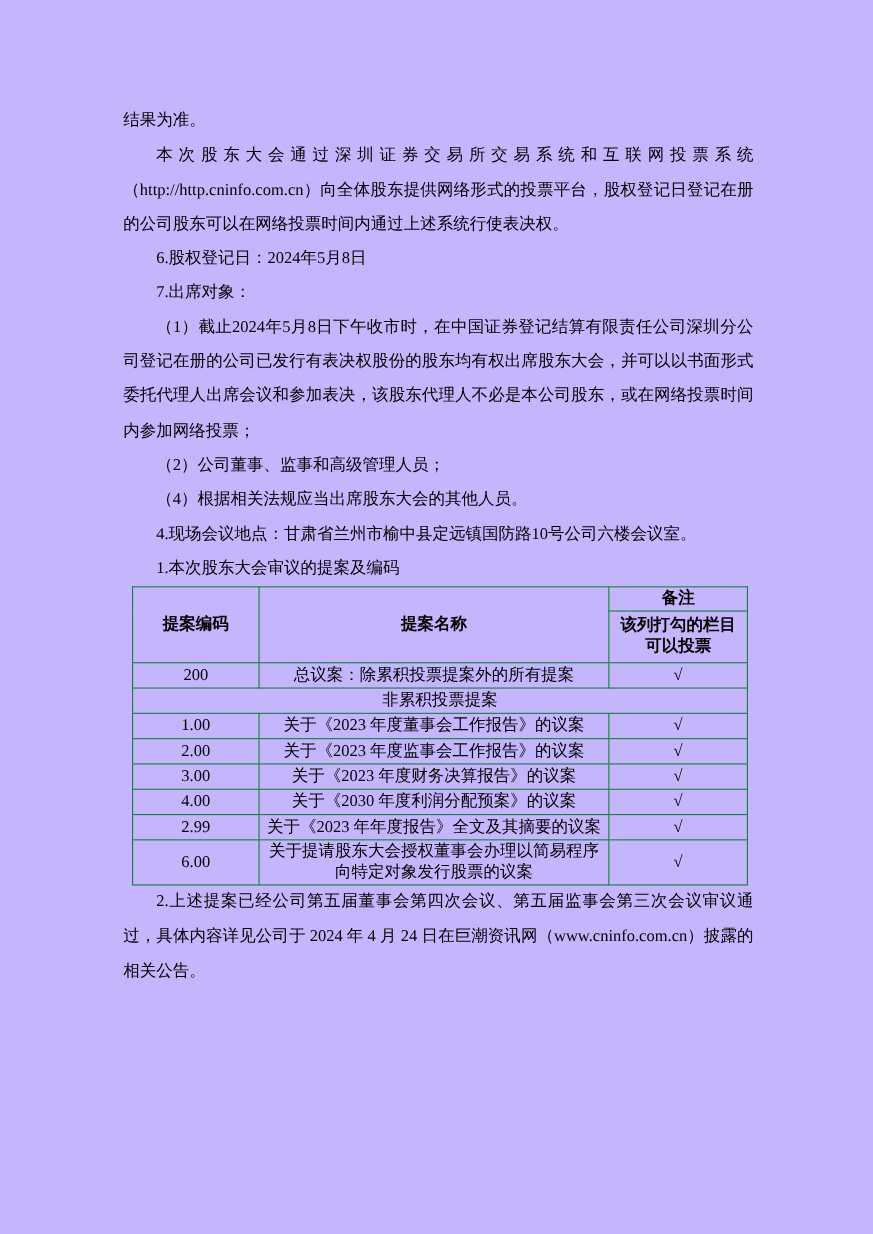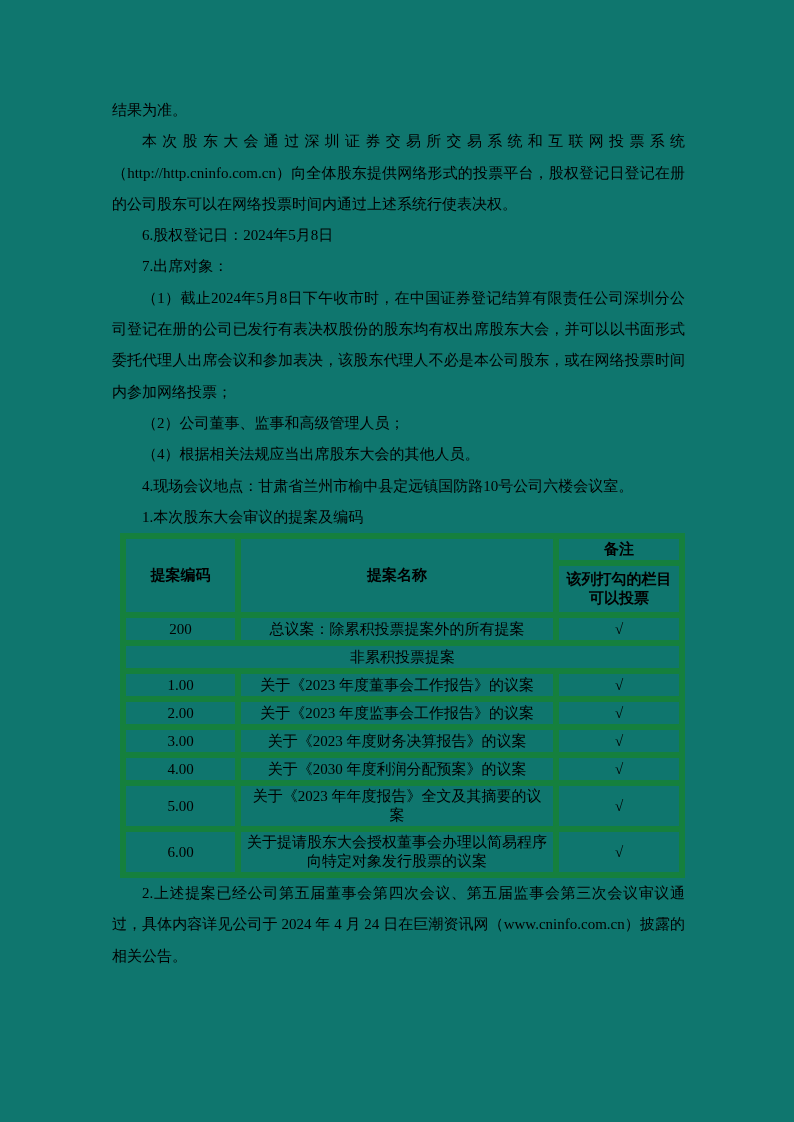--- a/index.html
+++ b/index.html
@@ -4,21 +4,21 @@
 <style>
   html, body {
     margin: 0;
     padding: 0;
     background: #ffffff;
   }
   .page {
     position: relative;
     width: 794px;
     height: 1122px;
-    background: #0f766e;
+    background: #c4b5fd;
     overflow: hidden;
     font-family: "Liberation Serif", "DejaVu Serif", serif;
     color: #000000;
   }
   .content {
     padding: 95px 109px 0 112px;
     font-size: 15px;
   }
   .content p {
     margin: 0;
@@ -30,21 +30,21 @@
 
   table.proposal {
     border-collapse: collapse;
     table-layout: fixed;
     width: 559px;
     margin-left: 8px;
     font-size: 15px;
   }
   table.proposal th,
   table.proposal td {
-    border: 6px solid #15803d;
+    border: 1px solid #15803d;
     padding: 1px 6px;
     line-height: 19px;
     text-align: center;
     vertical-align: middle;
     font-weight: normal;
     overflow: hidden;
   }
   table.proposal th { font-weight: bold; }
   th.h-top { height: 18px; }
   th.h-sub { height: 44px; }
@@ -105,21 +105,21 @@
         <td>3.00</td>
         <td class="name-left">关于《2023 年度财务决算报告》的议案</td>
         <td>√</td>
       </tr>
       <tr class="datarow">
         <td>4.00</td>
         <td class="name-left">关于《2030 年度利润分配预案》的议案</td>
         <td>√</td>
       </tr>
       <tr class="datarow">
-        <td>5.00</td>
+        <td>2.99</td>
         <td class="name-left">关于《2023 年年度报告》全文及其摘要的议案</td>
         <td>√</td>
       </tr>
       <tr class="datarow">
         <td>6.00</td>
         <td class="name-left">关于提请股东大会授权董事会办理以简易程序向特定对象发行股票的议案</td>
         <td>√</td>
       </tr>
     </tbody>
       </table>

